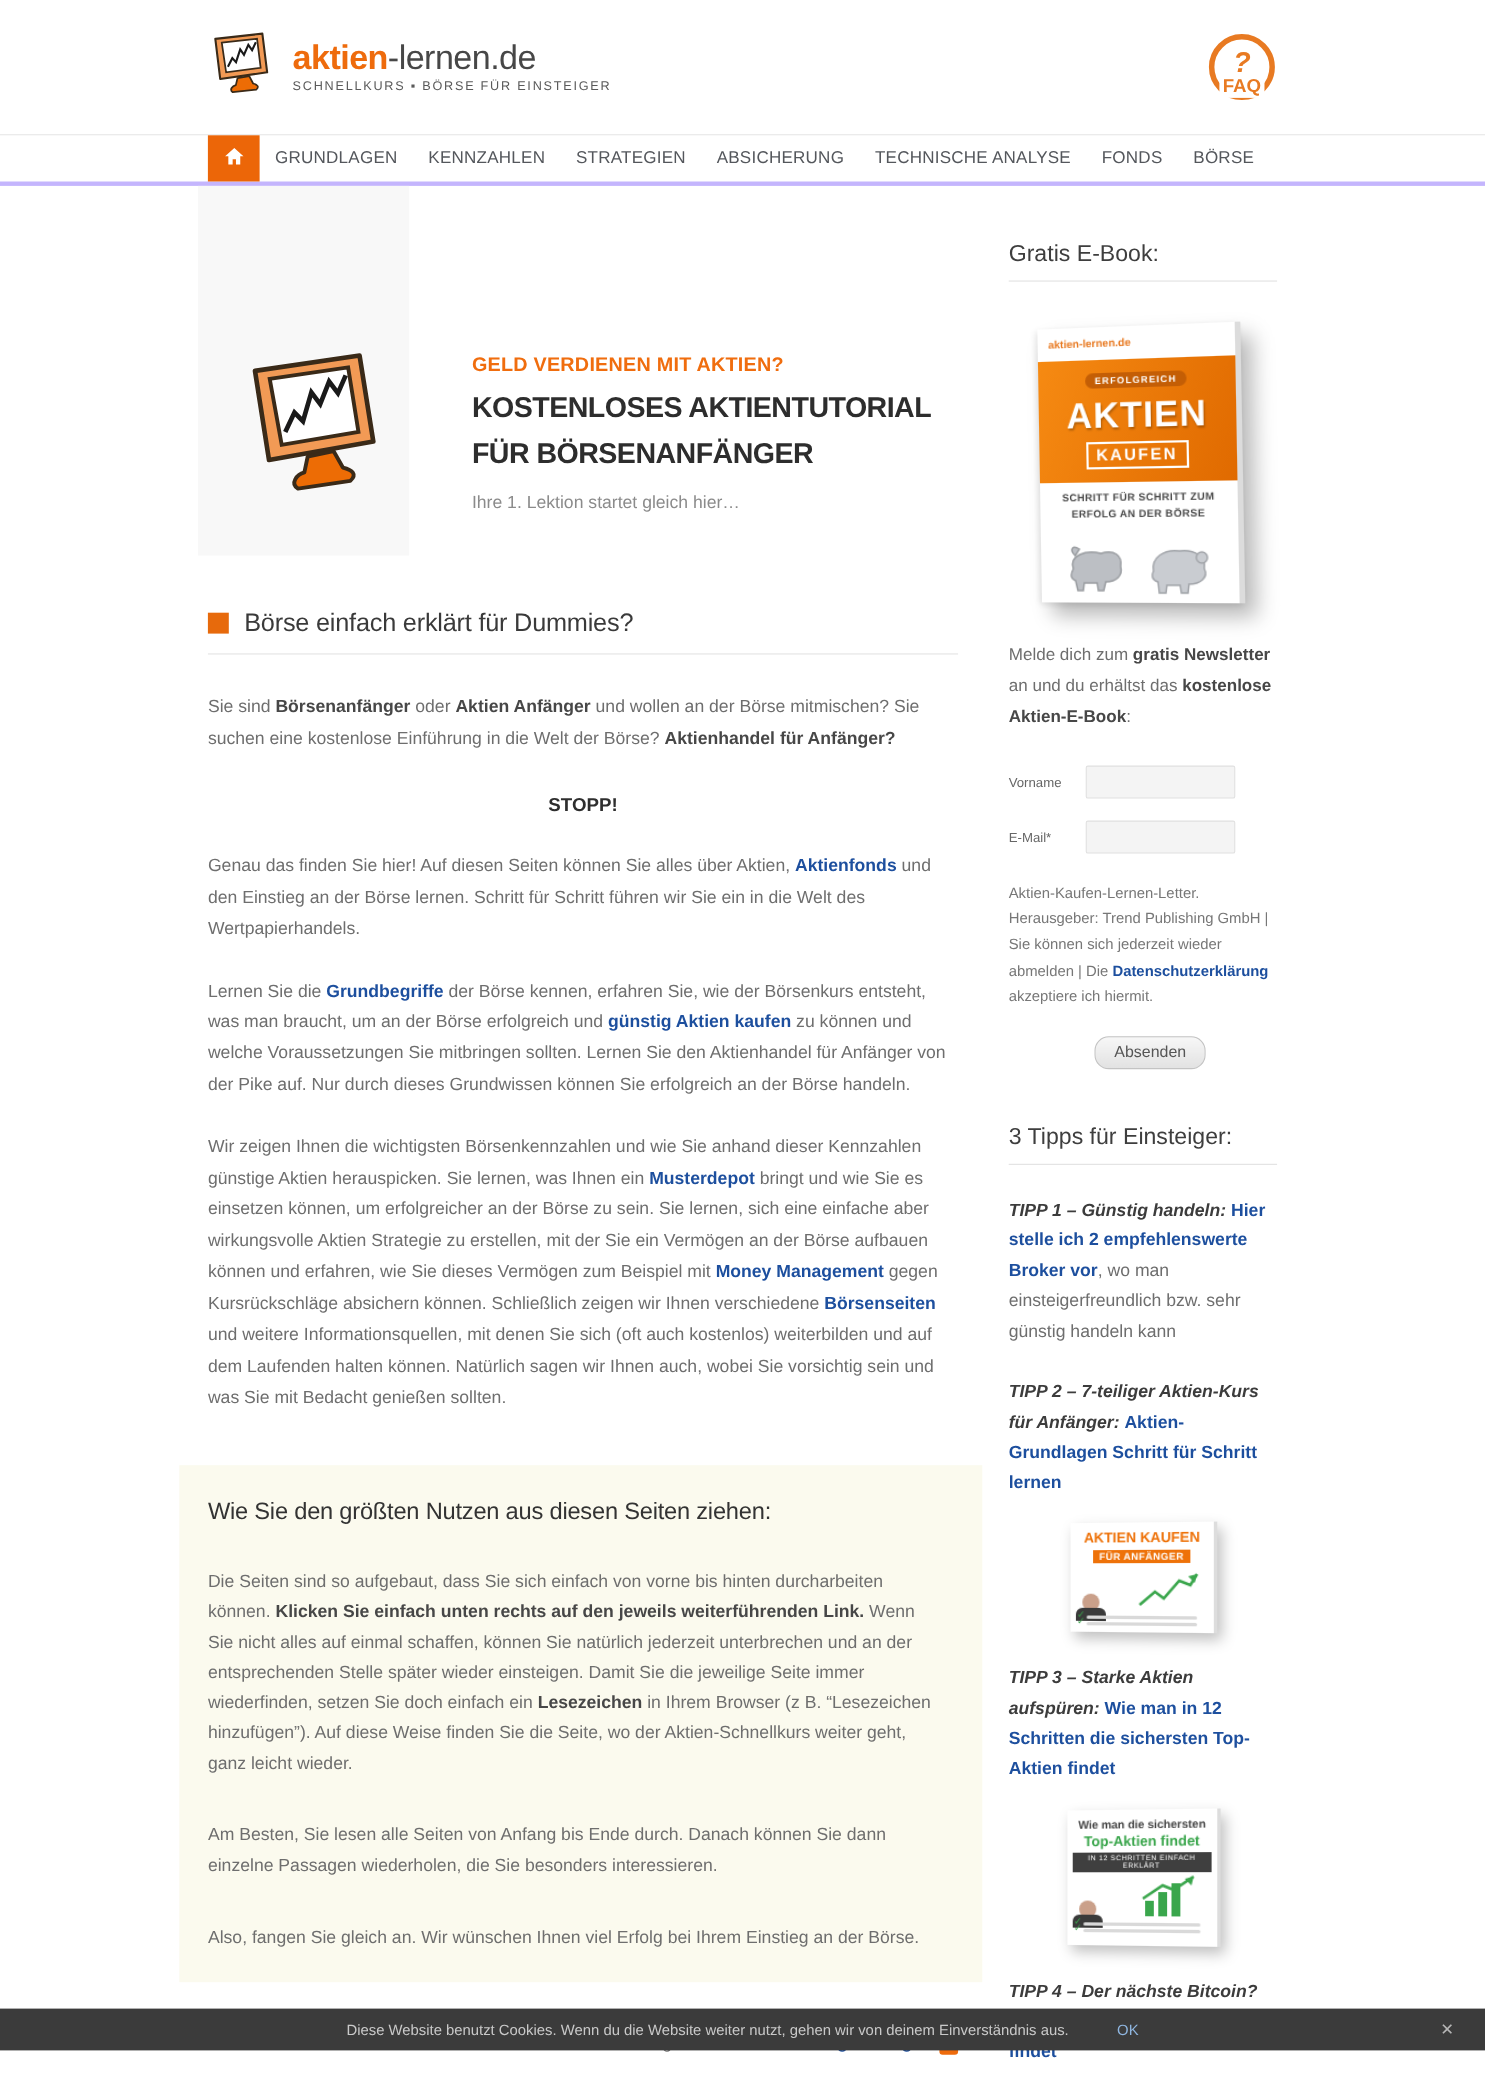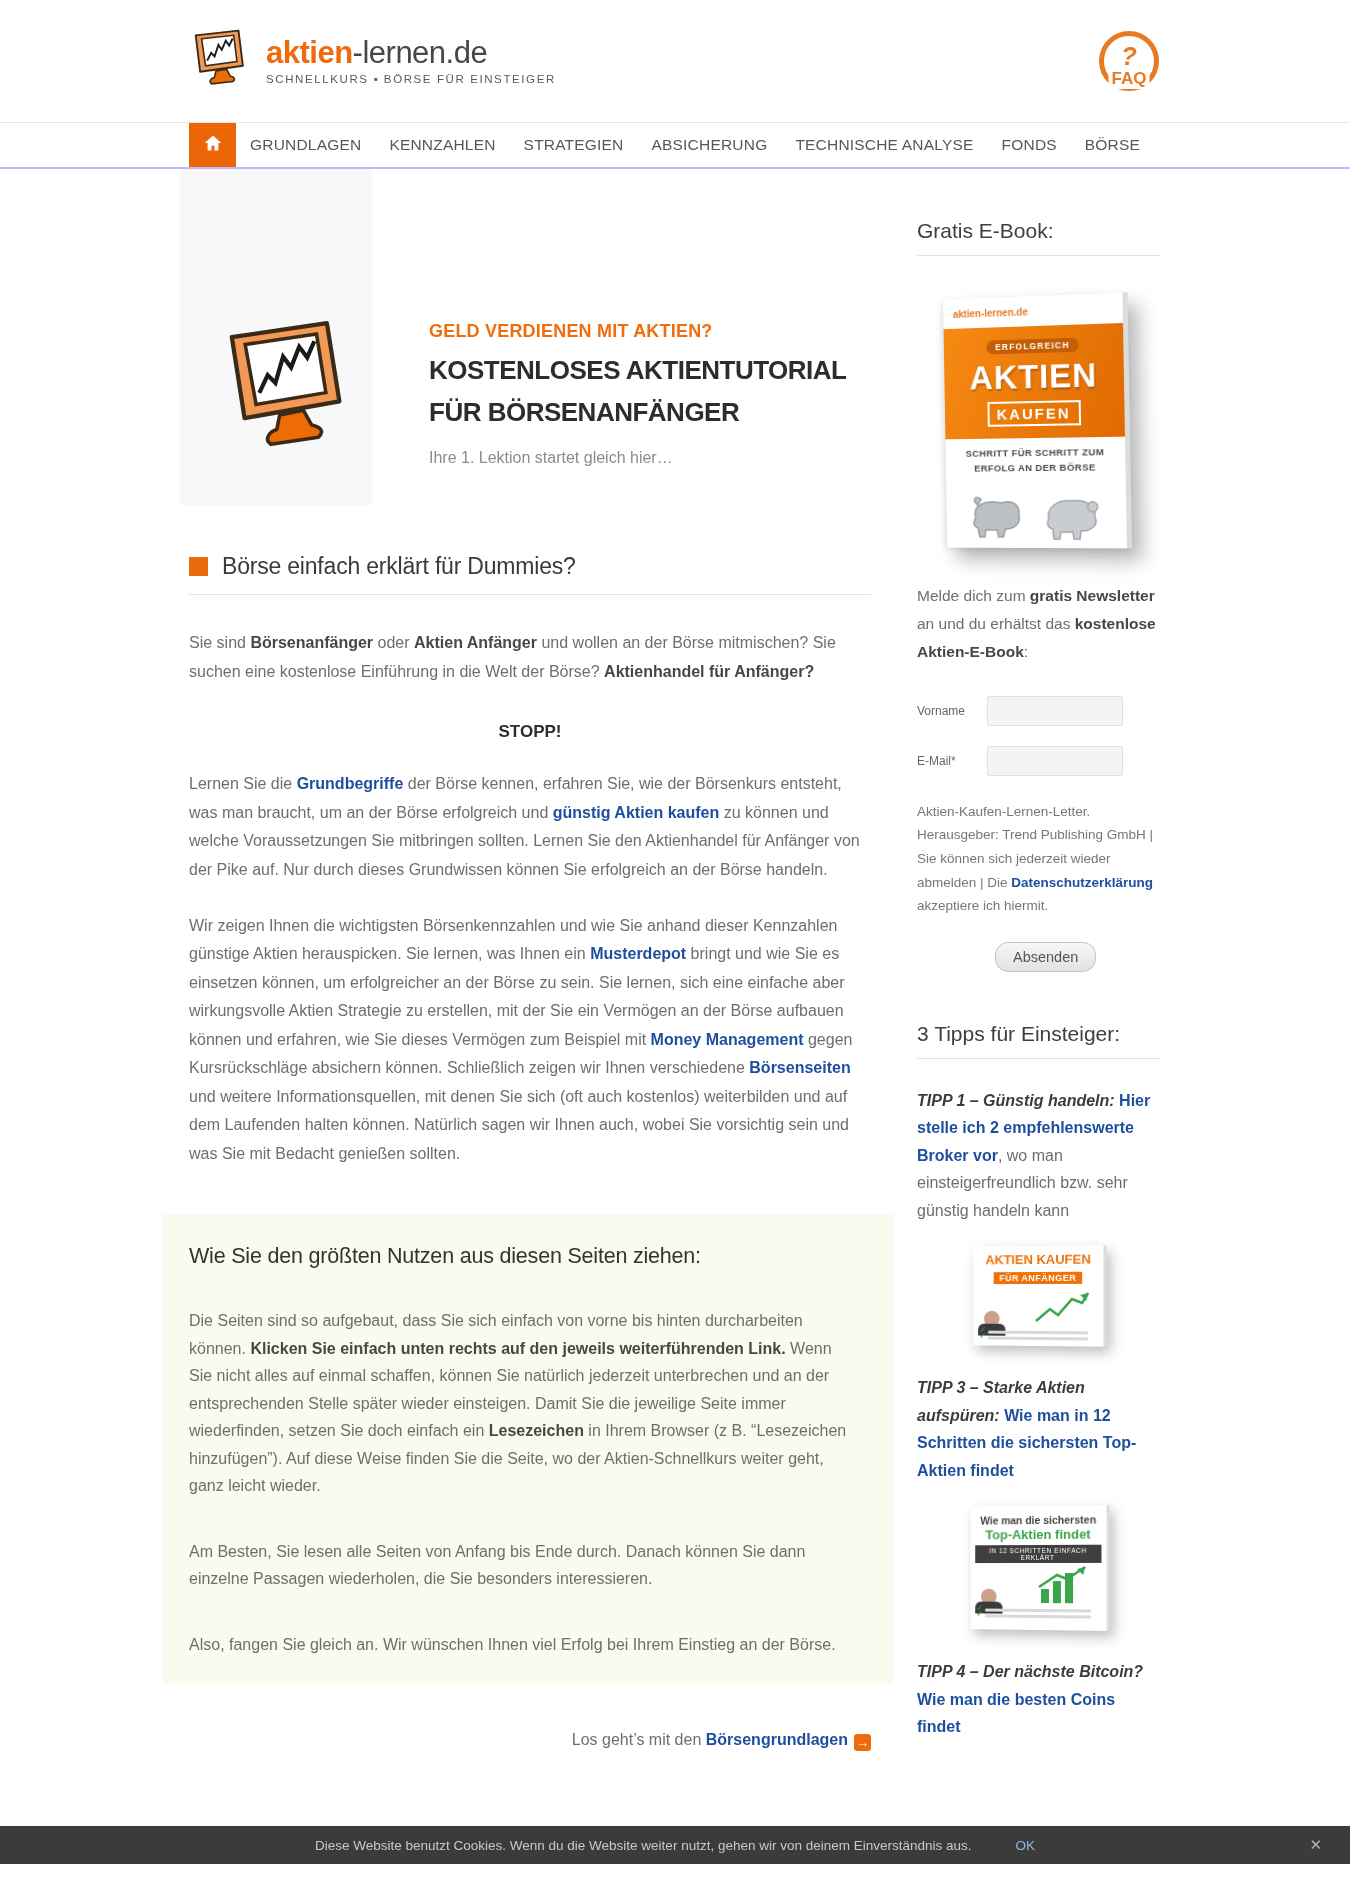--- a/index.html
+++ b/index.html
@@ -15,21 +15,21 @@
   .logo { display:flex; align-items:center; gap:13px; cursor:pointer; }
   .brand { font-size:31px; letter-spacing:-0.5px; line-height:1; }
   .brand-o { color:#ee6b0c; font-weight:bold; }
   .brand-d { color:#474747; font-weight:500; }
   .tagline { font-size:11.5px; letter-spacing:1.6px; color:#5a5a5a; margin-top:5px; }
   .faq { width:60px; height:60px; border:5px solid #e87a22; border-radius:50%; position:relative; text-align:center; margin-right:2px; cursor:pointer; }
   .faq-q { font-size:26px; font-weight:bold; color:#e87a22; line-height:1; display:block; margin-top:7px; font-style:italic; }
   .faq-t { position:absolute; bottom:-3px; left:50%; transform:translateX(-50%); background:#fff; padding:0 3px; font-size:17px; font-weight:bold; color:#e87a22; }
 
   
-  nav { border-top:1px solid #e7e7e7; border-bottom:2px solid #c4b5fd; height:47px; }
+  nav { border-top:1px solid #e7e7e7; border-bottom:4px solid #c4b5fd; height:47px; }
   .nav-inner { width:972px; margin:0 auto; display:flex; align-items:stretch; height:100%; }
   .home-btn { width:47px; background:#ec6608; display:flex; align-items:center; justify-content:center; cursor:pointer; }
   .nav-item { display:flex; align-items:center; padding:0 14px; font-size:15.5px; color:#54575c; letter-spacing:0.2px; text-decoration:none; cursor:pointer; white-space:nowrap; }
 
   
   .container { width:972px; margin:0 auto; display:flex; align-items:flex-start; }
   main { width:682px; position:relative; }
   aside { width:244px; margin-left:46px; }
 
   
@@ -184,20 +184,21 @@
     </div>
 
     <div class="section-head">
       <span class="sq"></span>
       <h2>Börse einfach erklärt für Dummies?</h2>
     </div>
     <hr class="rule">
 
     <p class="para" style="margin-top:34px"><span>Sie sind </span><span class="b">Börsenanfänger</span><span> oder </span><span class="b">Aktien Anfänger</span><span> und wollen an der Börse mitmischen? Sie suchen eine kostenlose Einführung in die Welt der Börse? </span><span class="b">Aktienhandel für Anfänger?</span></p>
     <p class="stopp">STOPP!</p>
+    <p class="para" style="margin-top:32px"><span>Genau das finden Sie hier! Auf diesen Seiten können Sie alles über Aktien, </span><span class="lnk">Aktienfonds</span><span> und den Einstieg an der Börse lernen. Schritt für Schritt führen wir Sie ein in die Welt des Wertpapierhandels.</span></p>
     <p class="para"><span>Lernen Sie die </span><span class="lnk">Grundbegriffe</span><span> der Börse kennen, erfahren Sie, wie der Börsenkurs entsteht, was man braucht, um an der Börse erfolgreich und </span><span class="lnk">günstig Aktien kaufen</span><span> zu können und welche Voraussetzungen Sie mitbringen sollten. Lernen Sie den Aktienhandel für Anfänger von der Pike auf. Nur durch dieses Grundwissen können Sie erfolgreich an der Börse handeln.</span></p>
     <p class="para"><span>Wir zeigen Ihnen die wichtigsten Börsenkennzahlen und wie Sie anhand dieser Kennzahlen günstige Aktien herauspicken. Sie lernen, was Ihnen ein </span><span class="lnk">Musterdepot</span><span> bringt und wie Sie es einsetzen können, um erfolgreicher an der Börse zu sein. Sie lernen, sich eine einfache aber wirkungsvolle Aktien Strategie zu erstellen, mit der Sie ein Vermögen an der Börse aufbauen können und erfahren, wie Sie dieses Vermögen zum Beispiel mit </span><span class="lnk">Money Management</span><span> gegen Kursrückschläge absichern können. Schließlich zeigen wir Ihnen verschiedene </span><span class="lnk">Börsenseiten</span><span> und weitere Informationsquellen, mit denen Sie sich (oft auch kostenlos) weiterbilden und auf dem Laufenden halten können. Natürlich sagen wir Ihnen auch, wobei Sie vorsichtig sein und was Sie mit Bedacht genießen sollten.</span></p>
 
     <div class="cream">
       <h3>Wie Sie den größten Nutzen aus diesen Seiten ziehen:</h3>
       <p class="para"><span>Die Seiten sind so aufgebaut, dass Sie sich einfach von vorne bis hinten durcharbeiten können. </span><span class="b">Klicken Sie einfach unten rechts auf den jeweils weiterführenden Link.</span><span> Wenn Sie nicht alles auf einmal schaffen, können Sie natürlich jederzeit unterbrechen und an der entsprechenden Stelle später wieder einsteigen. Damit Sie die jeweilige Seite immer wiederfinden, setzen Sie doch einfach ein </span><span class="b">Lesezeichen</span><span> in Ihrem Browser (z B. “Lesezeichen hinzufügen”). Auf diese Weise finden Sie die Seite, wo der Aktien-Schnellkurs weiter geht, ganz leicht wieder.</span></p>
       <p class="para">Am Besten, Sie lesen alle Seiten von Anfang bis Ende durch. Danach können Sie dann einzelne Passagen wiederholen, die Sie besonders interessieren.</p>
       <p class="para">Also, fangen Sie gleich an. Wir wünschen Ihnen viel Erfolg bei Ihrem Einstieg an der Börse.</p>
     </div>
 
@@ -250,20 +251,21 @@
     </div>
 
     <p class="fineprint"><span>Aktien-Kaufen-Lernen-Letter. Herausgeber: Trend Publishing GmbH | Sie können sich jederzeit wieder abmelden | Die </span><span class="lnk">Datenschutzerklärung</span><span> akzeptiere ich hiermit.</span></p>
 
     <button class="submit">Absenden</button>
 
     <h2 class="sb-title">3 Tipps für Einsteiger:</h2>
     <hr class="sb-rule">
 
     <p class="tip"><span class="ib">TIPP 1 – Günstig handeln: </span><span class="lnk">Hier stelle ich 2 empfehlenswerte Broker vor</span><span>, wo man einsteigerfreundlich bzw. sehr günstig handeln kann</span></p>
+    <p class="tip"><span class="ib">TIPP 2 – 7-teiliger Aktien-Kurs für Anfänger: </span><span class="lnk">Aktien-Grundlagen Schritt für Schritt lernen</span></p>
 
     <div class="bookmini book2">
       <div class="b2-title">AKTIEN KAUFEN</div>
       <div class="b2-sub">FÜR ANFÄNGER</div>
       <div class="mini-body">
         <span class="head-dot"></span>
         <svg width="60" height="38" viewBox="0 0 60 38">
           <polyline points="4,32 18,20 26,26 40,10 50,14 56,4" fill="none" stroke="#3aa64c" stroke-width="2.5"></polyline>
           <path d="M56,4 L48,6 L54,12 Z" fill="#3aa64c"></path>
         </svg>

